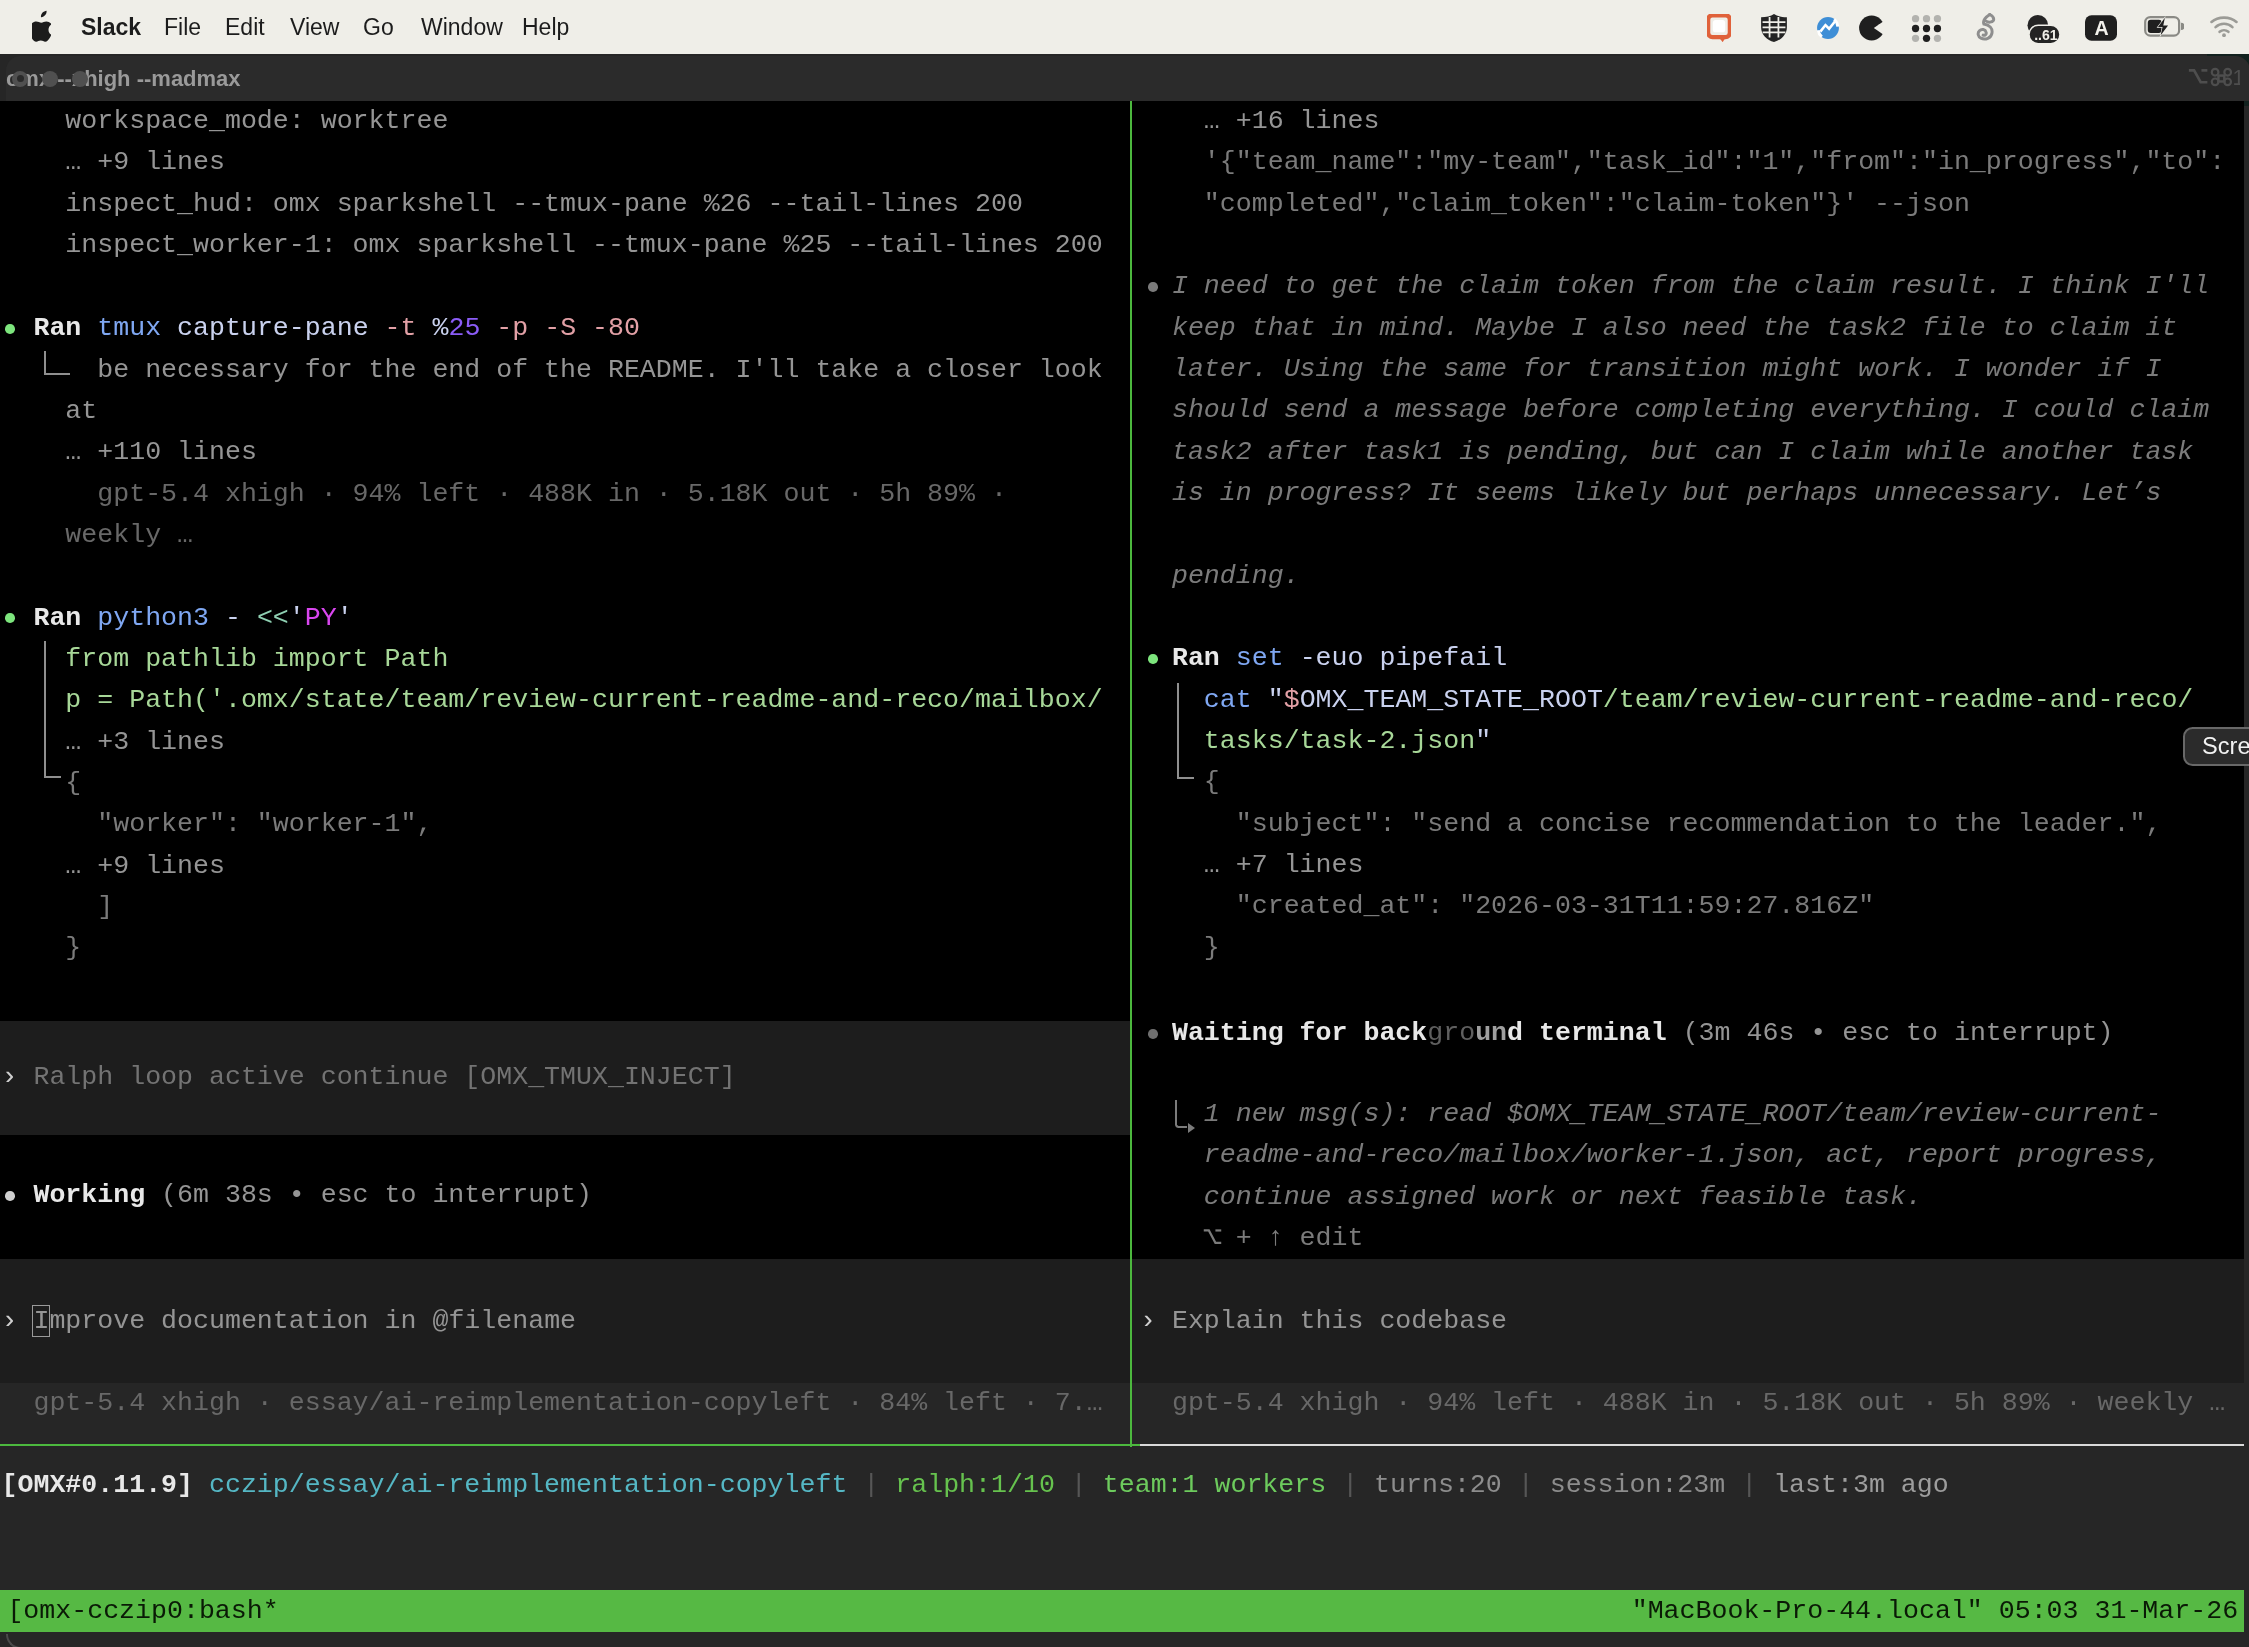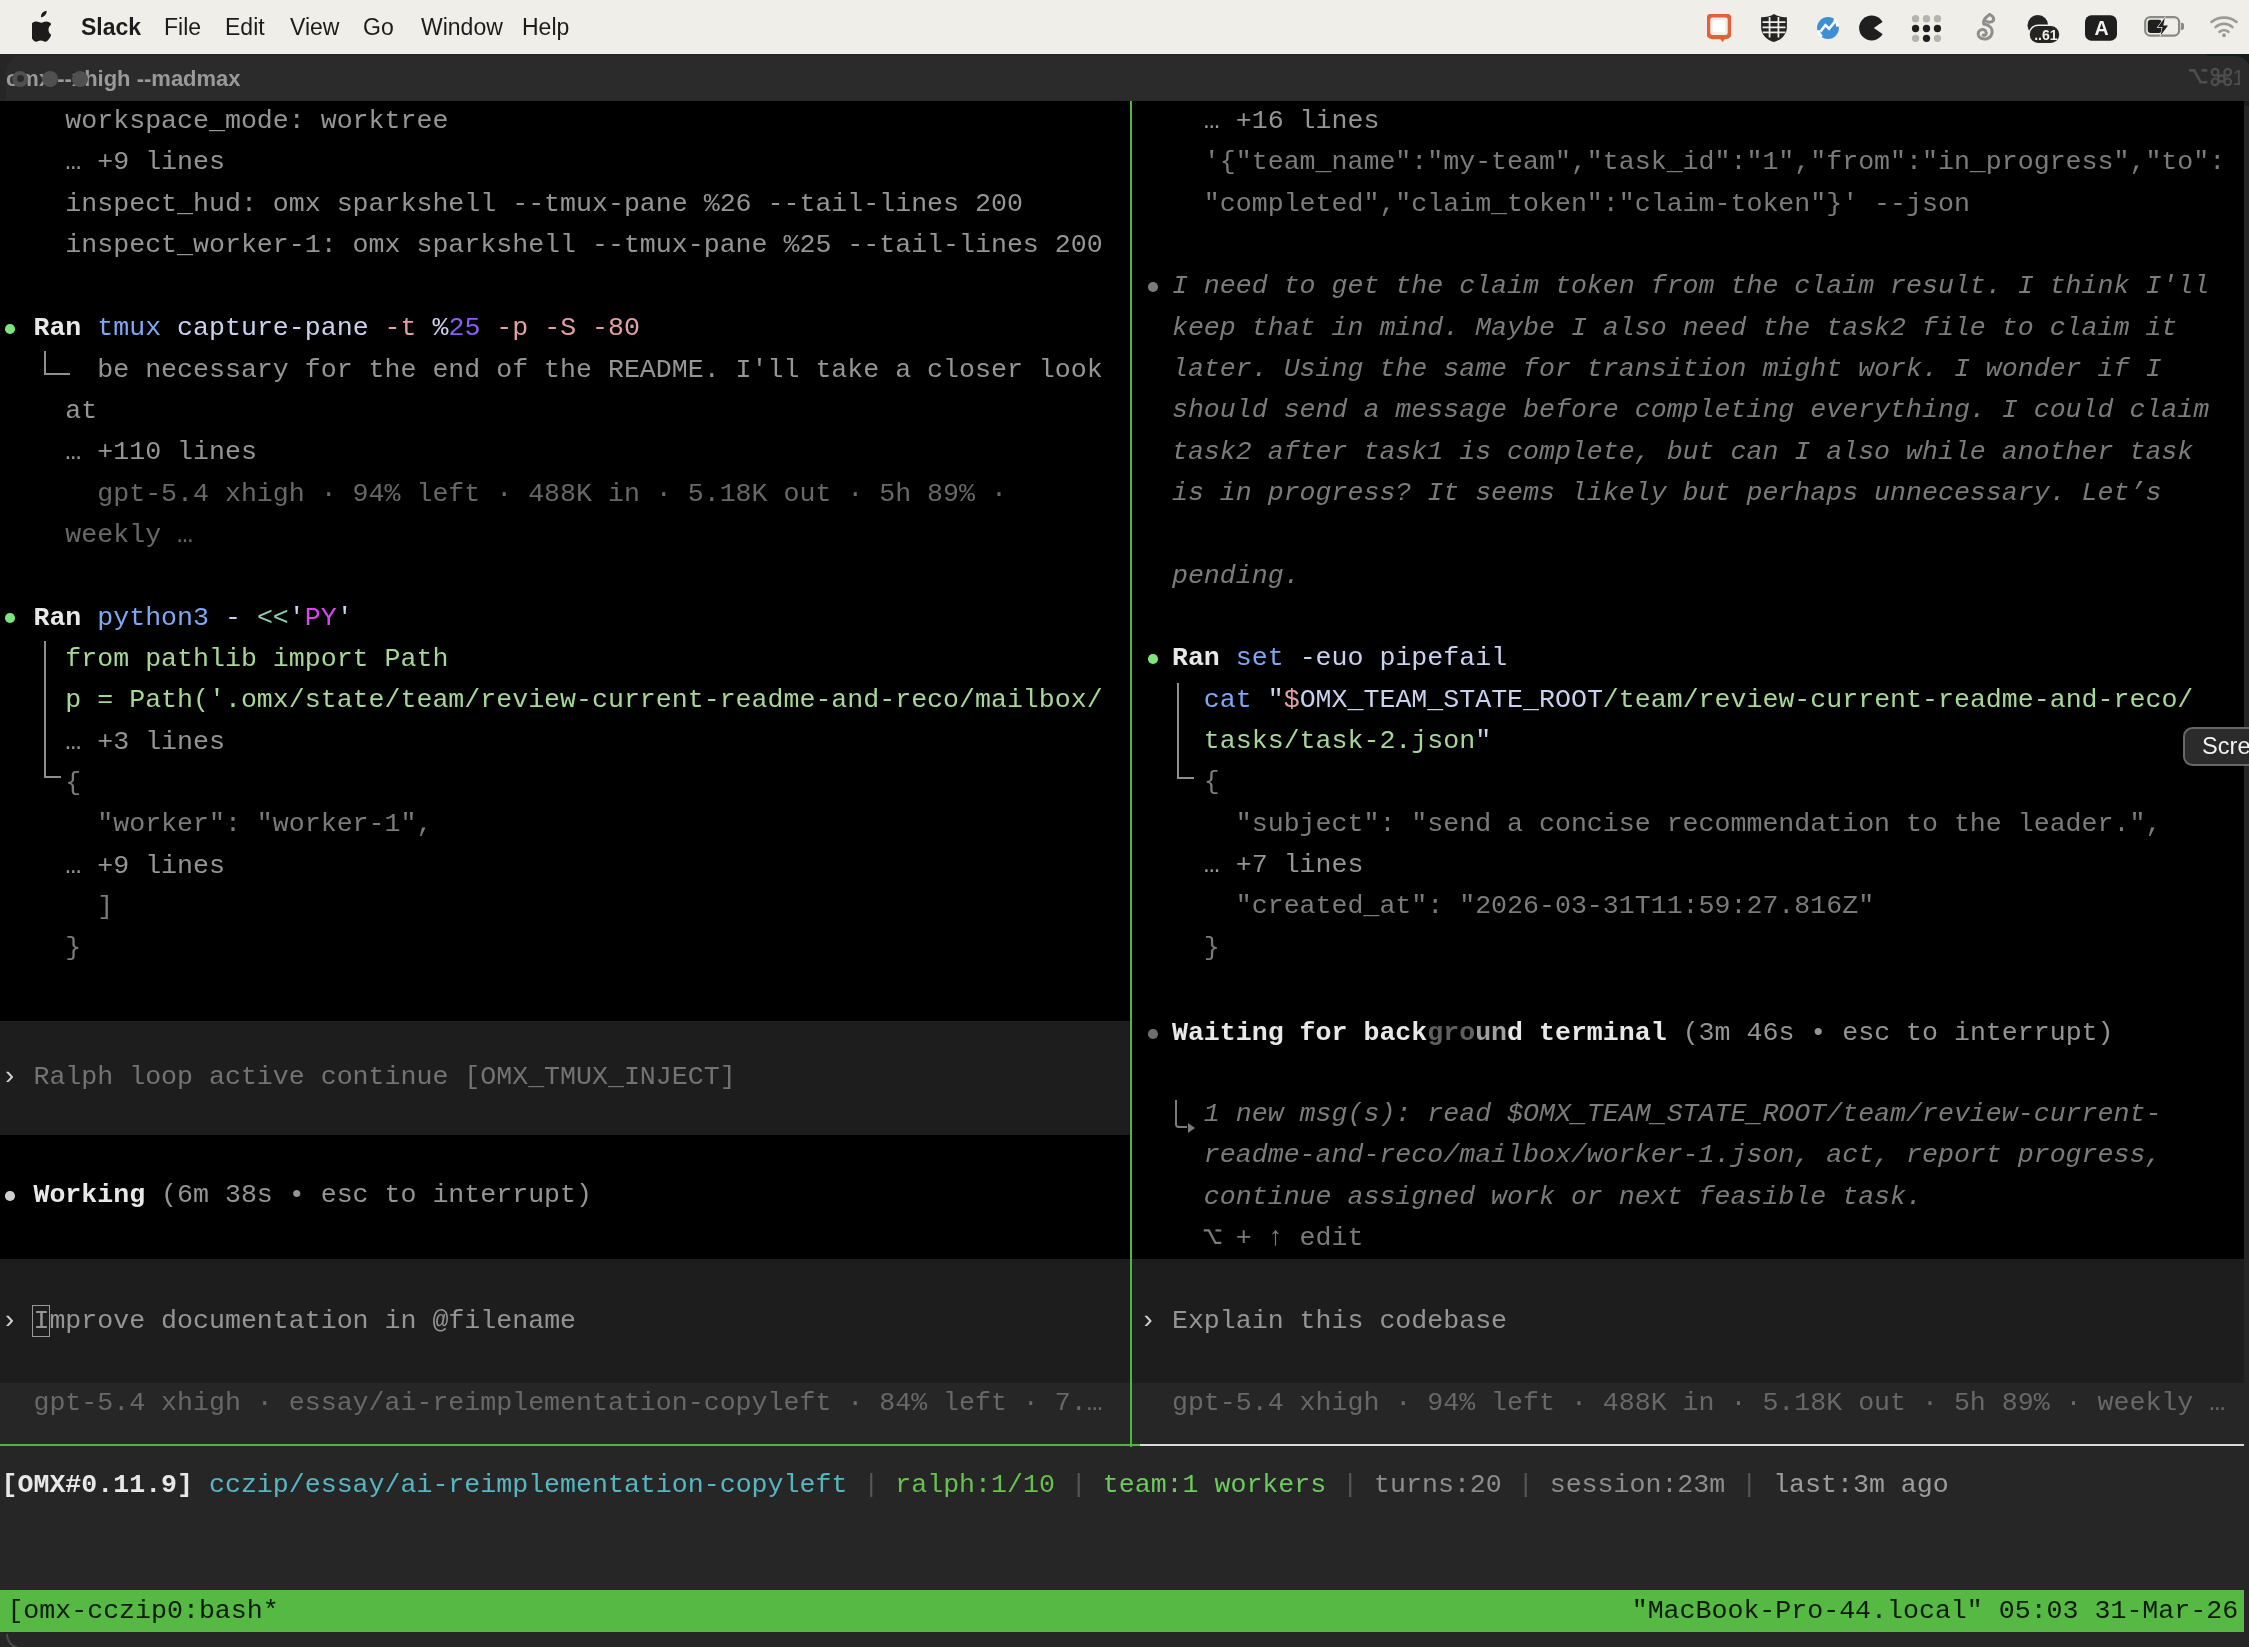--- a/index.html
+++ b/index.html
@@ -201,35 +201,35 @@
   <div class="ln" style="left:1.5px;top:1282px"><span class="dim">  gpt-5.4 xhigh · essay/ai-reimplementation-copyleft · 84% left · 7.…</span></div>
 
   <div class="ln" style="left:1140px;top:0px"><span class="g">    … +16 lines</span></div>
   <div class="ln" style="left:1140px;top:41px"><span class="g2">    '{"team_name":"my-team","task_id":"1","from":"in_progress","to":</span></div>
   <div class="ln" style="left:1140px;top:83px"><span class="g2">    "completed","claim_token":"claim-token"}' --json</span></div>
   <div class="blt" style="left:1148px;top:181px;background:#7b7b7b"></div>
     <div class="ln it" style="left:1140px;top:165px"><span class="g2">  I need to get the claim token from the claim result. I think I'll</span></div>
   <div class="ln it" style="left:1140px;top:207px"><span class="g2">  keep that in mind. Maybe I also need the task2 file to claim it</span></div>
   <div class="ln it" style="left:1140px;top:248px"><span class="g2">  later. Using the same for transition might work. I wonder if I</span></div>
   <div class="ln it" style="left:1140px;top:289px"><span class="g2">  should send a message before completing everything. I could claim</span></div>
-  <div class="ln it" style="left:1140px;top:331px"><span class="g2">  task2 after task1 is complete, but can I also while another task</span></div>
+  <div class="ln it" style="left:1140px;top:331px"><span class="g2">  task2 after task1 is pending, but can I claim while another task</span></div>
   <div class="ln it" style="left:1140px;top:372px"><span class="g2">  is in progress? It seems likely but perhaps unnecessary. Let’s</span></div>
   <div class="ln it" style="left:1140px;top:455px"><span class="g2">  pending.</span></div>
   <div class="blt" style="left:1148px;top:553px;background:#7de57d"></div>
     <div class="ln" style="left:1140px;top:537px">  <span class="w">Ran</span> <span class="blu">set</span> <span class="lav">-euo pipefail</span></div>
   <div class="guide" style="left:1177px;top:582px;width:14.8px;height:94px"></div>
   <div class="ln" style="left:1140px;top:579px"><span class="blu">    cat</span> <span class="lav">"</span><span class="pnk">$</span><span class="lav">OMX_TEAM_STATE_ROOT</span><span class="grn">/team/review-current-readme-and-reco/</span></div>
   <div class="ln" style="left:1140px;top:620px"><span class="grn">    tasks/task-2.json</span><span class="lav">"</span></div>
   <div class="ln" style="left:1140px;top:661px"><span class="g2">    {</span></div>
   <div class="ln" style="left:1140px;top:703px"><span class="g2">      "subject": "send a concise recommendation to the leader.",</span></div>
   <div class="ln" style="left:1140px;top:744px"><span class="g">    … +7 lines</span></div>
   <div class="ln" style="left:1140px;top:785px"><span class="g2">      "created_at": "2026-03-31T11:59:27.816Z"</span></div>
   <div class="ln" style="left:1140px;top:827px"><span class="g2">    }</span></div>
   <div class="blt" style="left:1148px;top:928px;background:#6f6f6f"></div>
-    <div class="ln" style="left:1140px;top:912px">  <span class="w">Waiting for back</span><span style="color:#5f5f5f;font-weight:bold">gro</span><span style="color:#9f9f9f;font-weight:bold">un</span><span class="w">d terminal</span> <span class="g">(3m 46s • esc to interrupt)</span></div>
+    <div class="ln" style="left:1140px;top:912px">  <span class="w">Waiting for back</span><span style="color:#5f5f5f;font-weight:normal">gro</span><span style="color:#9f9f9f;font-weight:bold">un</span><span class="w">d terminal</span> <span class="g">(3m 46s • esc to interrupt)</span></div>
   <div class="arr" style="left:1175px;top:999px"></div>
   <div class="ln it" style="left:1140px;top:993px"><span class="g2">    1 new msg(s): read $OMX_TEAM_STATE_ROOT/team/review-current-</span></div>
   <div class="ln it" style="left:1140px;top:1034px"><span class="g2">    readme-and-reco/mailbox/worker-1.json, act, report progress,</span></div>
   <div class="ln it" style="left:1140px;top:1076px"><span class="g2">    continue assigned work or next feasible task.</span></div>
   <div class="ln" style="left:1140px;top:1117px"><span class="g2">      + ↑ edit</span></div>
   <svg class="abs" style="left:1203px;top:1128px" width="19" height="16" viewBox="0 0 26 22">
       <g stroke="#7b7b7b" stroke-width="3" fill="none">
         <path d="M1 2 L8 2 L17 19 L25 19"></path>
         <path d="M17 2 L25 2"></path>
       </g>

